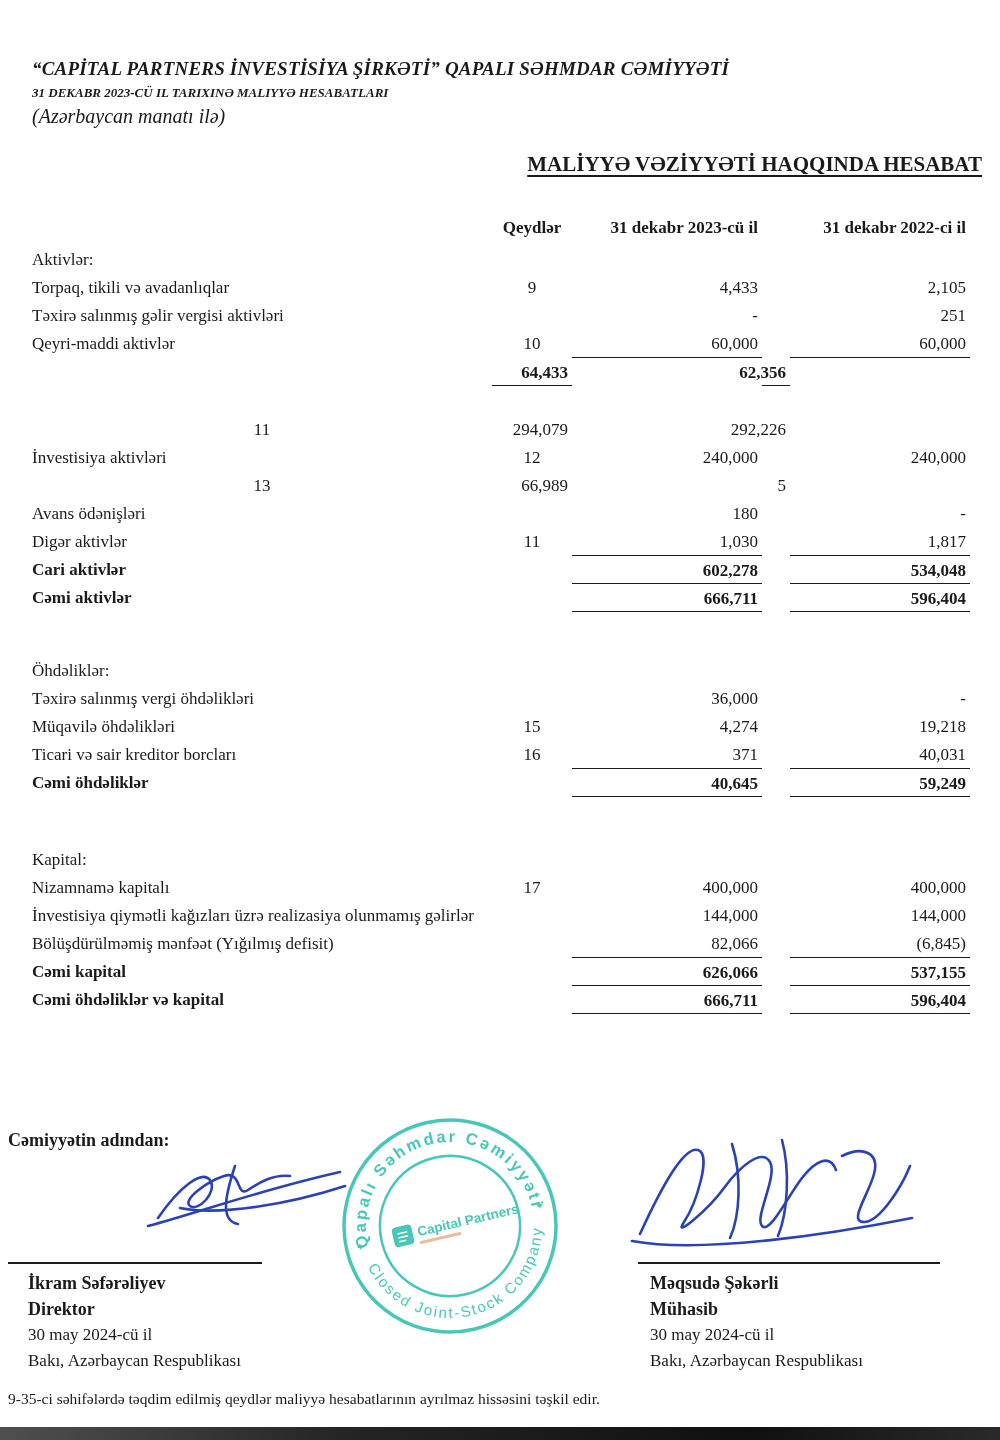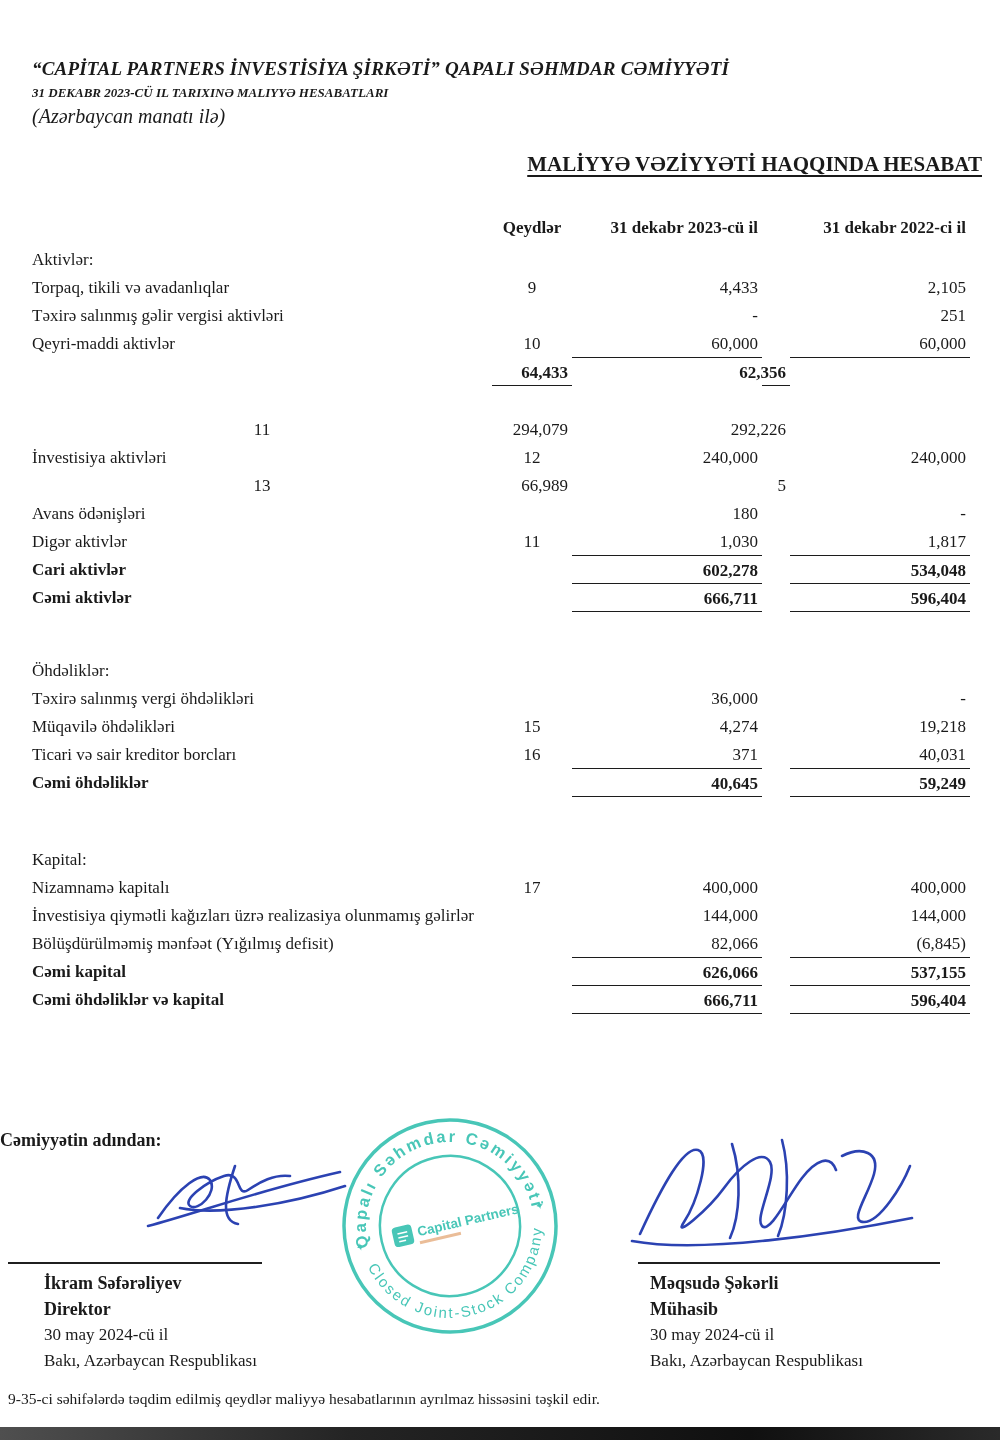--- a/index.html
+++ b/index.html
@@ -30,26 +30,26 @@
   .trow .label { padding-right:6px; }
   .trow .note { text-align:center; }
   .trow .val { text-align:right; padding-right:4px; align-self:stretch; display:flex; align-items:center; justify-content:flex-end; }
   .trow.rule .val { border-bottom:1.6px solid #1c1c1c; }
   .trow.total { font-weight:bold; }
   .trow.total .val { padding-top:2px; }
   .trow.section { margin-top:3px; }
   .trow.spacer { min-height:0; }
 
   .footer-area { position:absolute; left:0; top:1118px; width:1000px; height:290px; }
-  .on-behalf { position:absolute; left:0; top:12px; font-size:18px; font-weight:bold; }
+  .on-behalf { position:absolute; left:8px; top:12px; font-size:18px; font-weight:bold; }
   .sig-line { position:absolute; height:2px; background:#1f1f1f; top:144px; }
   .sig-line.left { left:8px; width:254px; }
   .sig-line.right { left:638px; width:302px; }
   .sign-block { position:absolute; top:152px; font-size:17px; line-height:26px; }
-  .sign-block.left { left:44px; }
+  .sign-block.left { left:28px; }
   .sign-block.right { left:650px; }
   .sign-block .name, .sign-block .role { font-weight:bold; font-size:18px; }
 
   .sig-svg { position:absolute; }
   .sig-svg.left { left:140px; top:28px; }
   .sig-svg.right { left:612px; top:8px; }
   .stamp-svg { position:absolute; left:328px; top:-14px; opacity:.88; transform:rotate(-13deg); }
 
   .footnote { position:absolute; left:8px; top:1390px; font-size:15.5px; width:940px; }
   .bottom-bar { position:absolute; left:0; bottom:0; width:1000px; height:13px;

